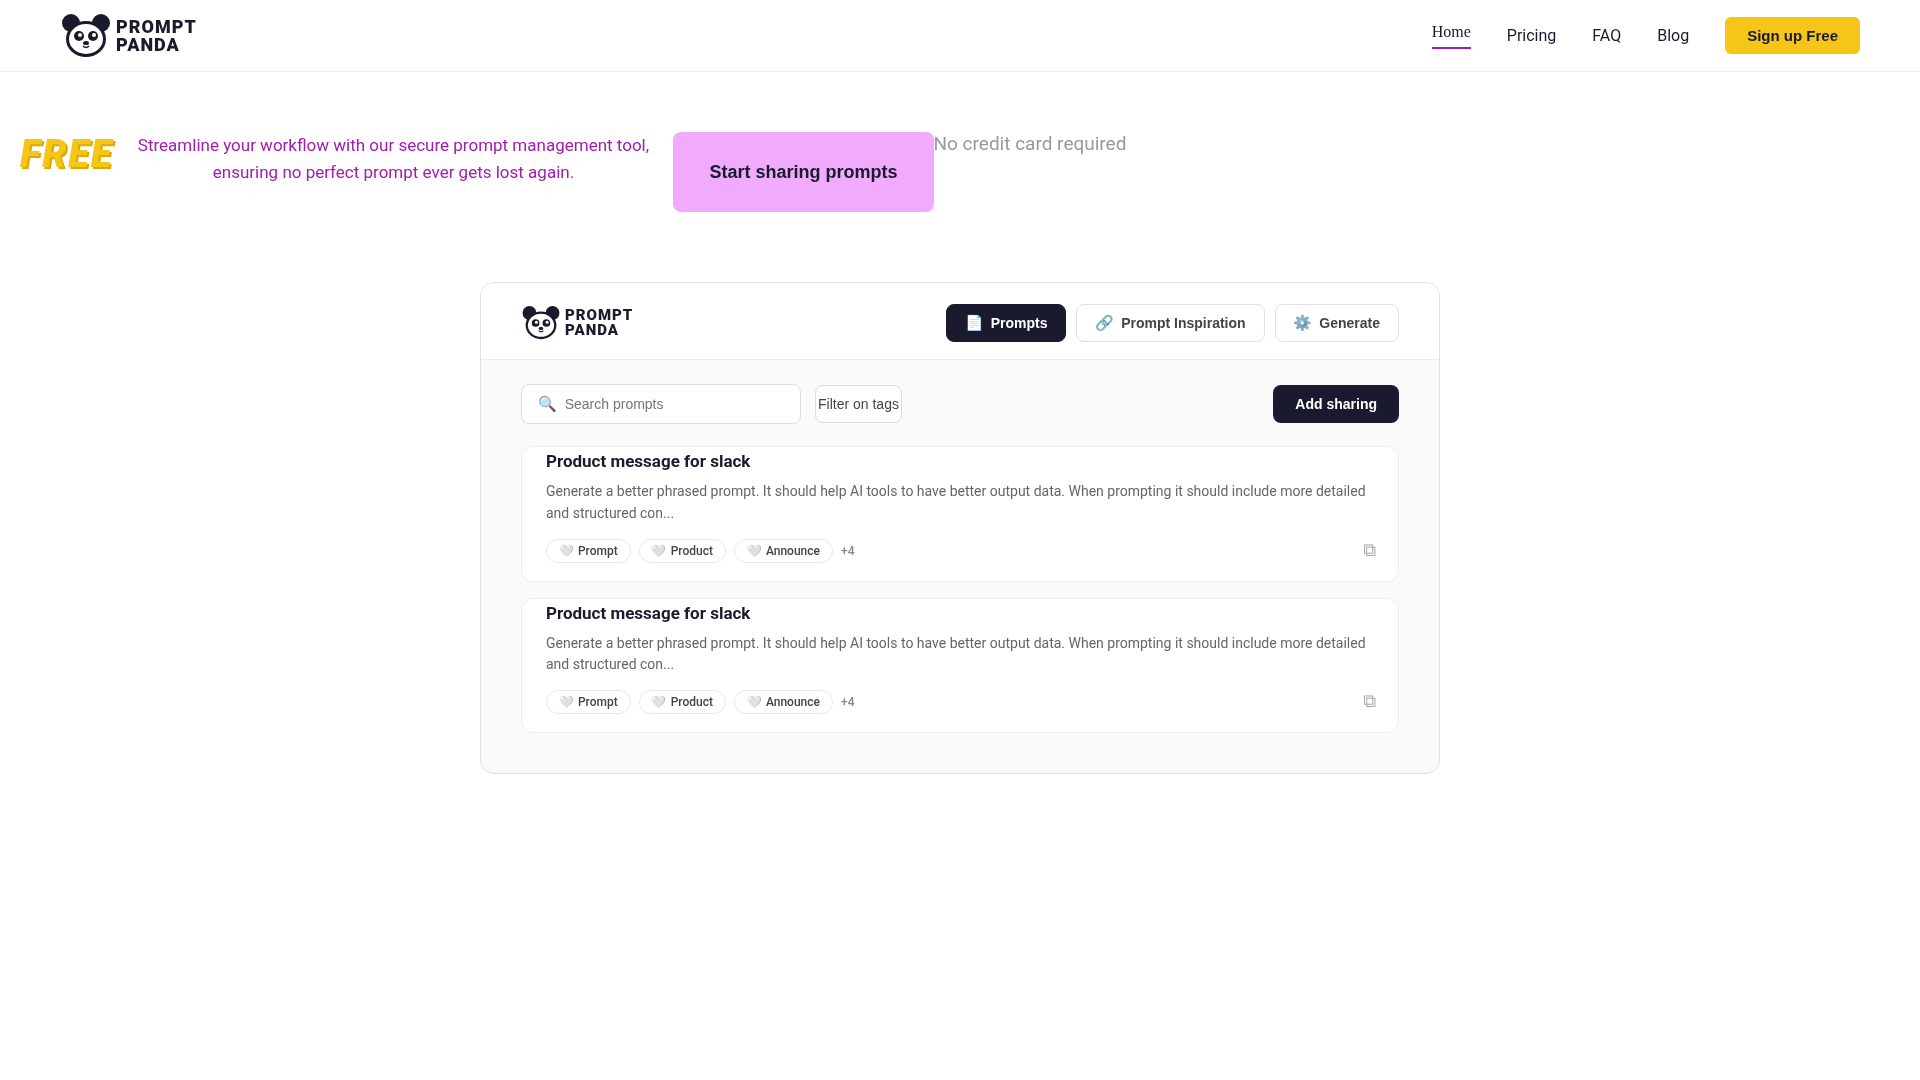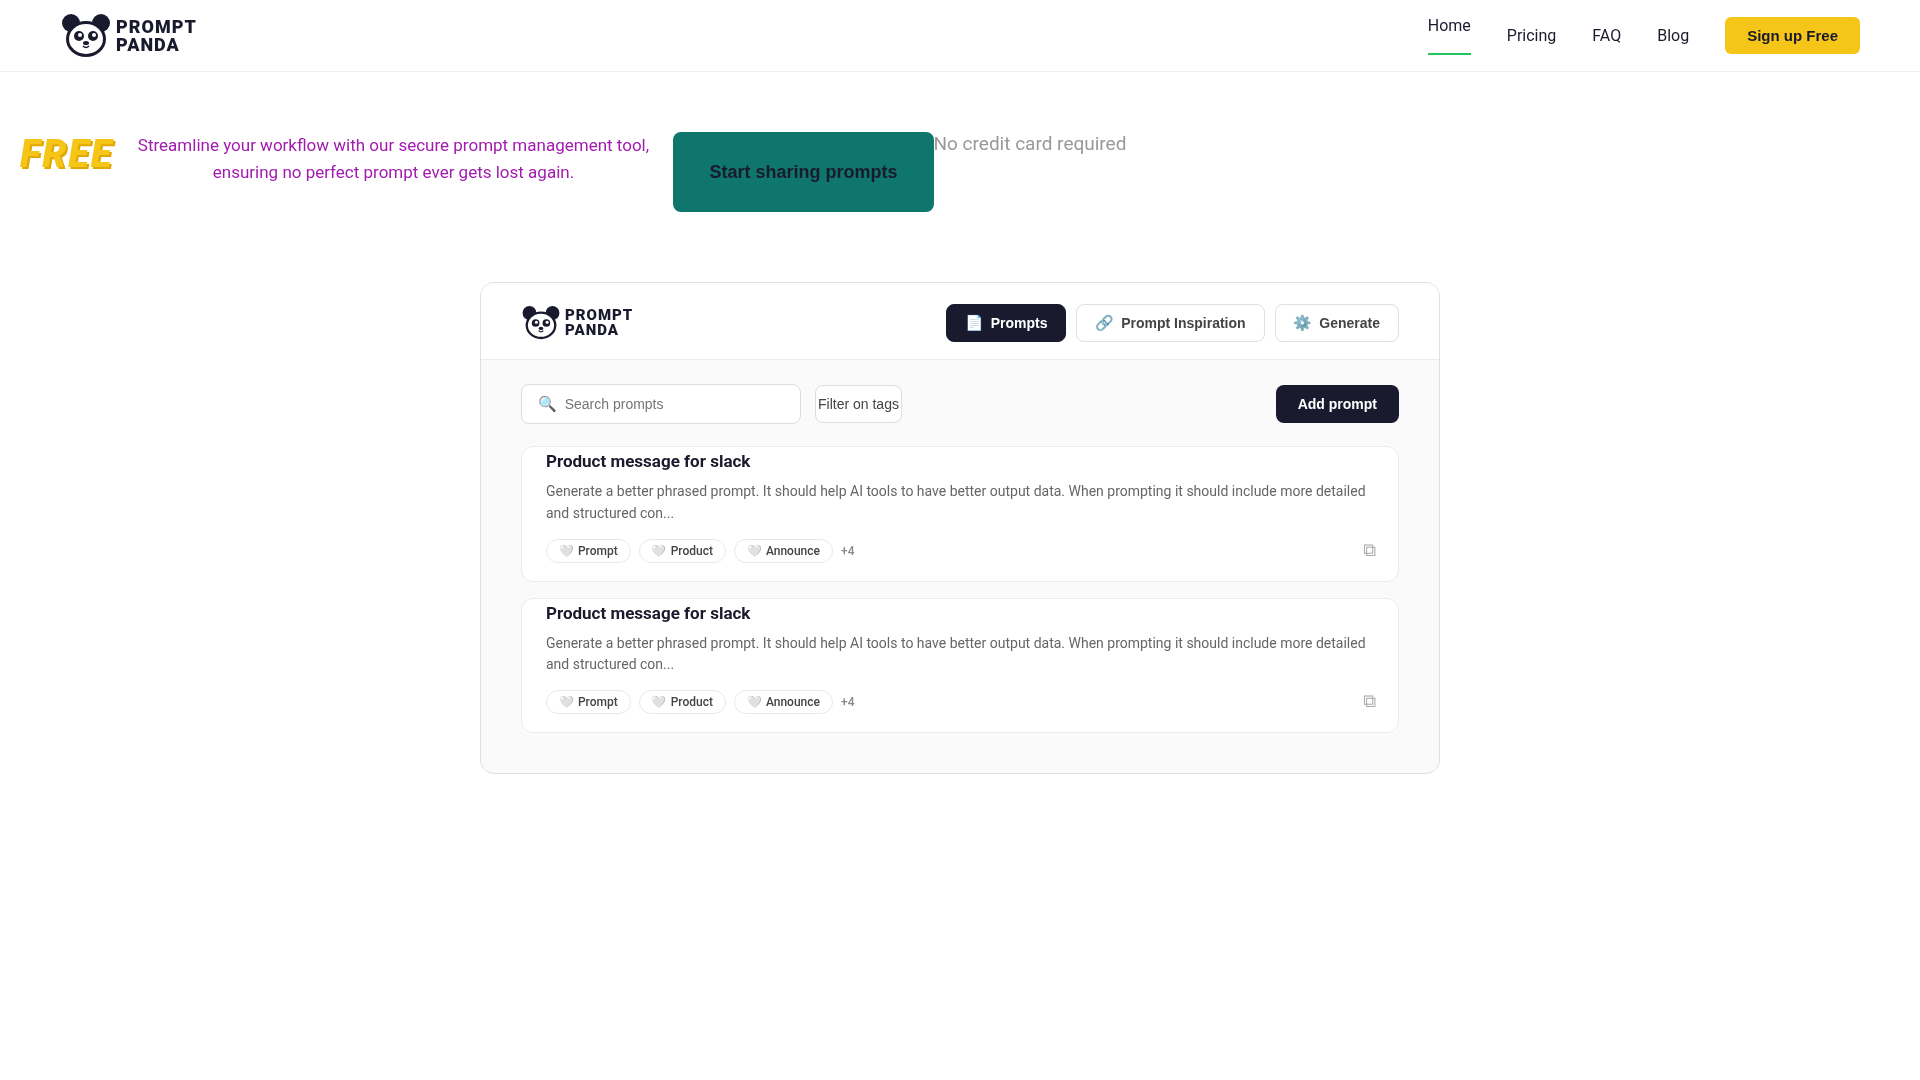--- a/index.html
+++ b/index.html
@@ -9,21 +9,21 @@
     nav {
       display: flex; align-items: center; justify-content: space-between;
       padding: 0 60px; height: 72px; background: #fff;
       border-bottom: 1px solid #f0f0f0;
     }
     .nav-links { display: flex; align-items: center; gap: 36px; }
     .nav-link {
       font-size: 16px; color: #1a1a2e; text-decoration: none; cursor: pointer;
       font-weight: 400;
     }
-    .nav-link.active { border-bottom: 2px solid #22c55e; padding-bottom: 18px; }
+    .nav-link.active { border-bottom: 2px solid #a21caf; padding-bottom: 6px; font-family: Liberation Serif, serif; }
     .nav-signup {
       background: #f5c518; color: #1a1a2e; border: none; border-radius: 6px;
       padding: 10px 22px; font-size: 15px; font-weight: 700; cursor: pointer;
     }
 
     
     .hero {
       display: flex; flex-direction: row; 
       padding: 60px 20px 40px;
       text-align: center;
@@ -35,21 +35,21 @@
     }
     .hero-title {
       font-size: 52px; font-weight: 800; color: #1a1a2e; line-height: 1.15;
       margin-bottom: 24px;
     }
     .hero-subtitle {
       font-size: 17px; color: #a21caf; max-width: 560px; line-height: 1.6;
       margin-bottom: 36px;
     }
     .hero-cta {
-      background: #0f766e; color: #1a1a2e; border: none; border-radius: 8px;
+      background: #f0abfc; color: #1a1a2e; border: none; border-radius: 8px;
       padding: 16px 36px; font-size: 18px; font-weight: 700; cursor: pointer;
       margin-bottom: 10px;
     }
     .hero-no-cc {
       font-size: 19px; color: #999;
     }
 
     
     .app-preview {
       max-width: 960px; margin: 20px auto 0;
@@ -218,21 +218,21 @@
   </div>
 
   <div class="app-content">
 
     <div class="app-toolbar">
       <div class="app-search">
         <span class="app-search-icon">🔍</span>
         <input class="app-search-input" type="text" placeholder="Search prompts" style="">
       </div>
       <button class="app-filter-btn">Filter on tags</button>
-      <button class="app-add-btn">Add prompt</button>
+      <button class="app-add-btn">Add sharing</button>
     </div>
 
     <div class="prompt-card">
       <div class="prompt-card-title">Product message for slack</div>
       <div class="prompt-card-desc">Generate a better phrased prompt. It should help AI tools to have better output data. When prompting  it should include more detailed and structured con...</div>
       <div class="prompt-card-footer">
         <span class="prompt-tag">
           <span>🤍</span>
           <span>Prompt</span>
         </span>

